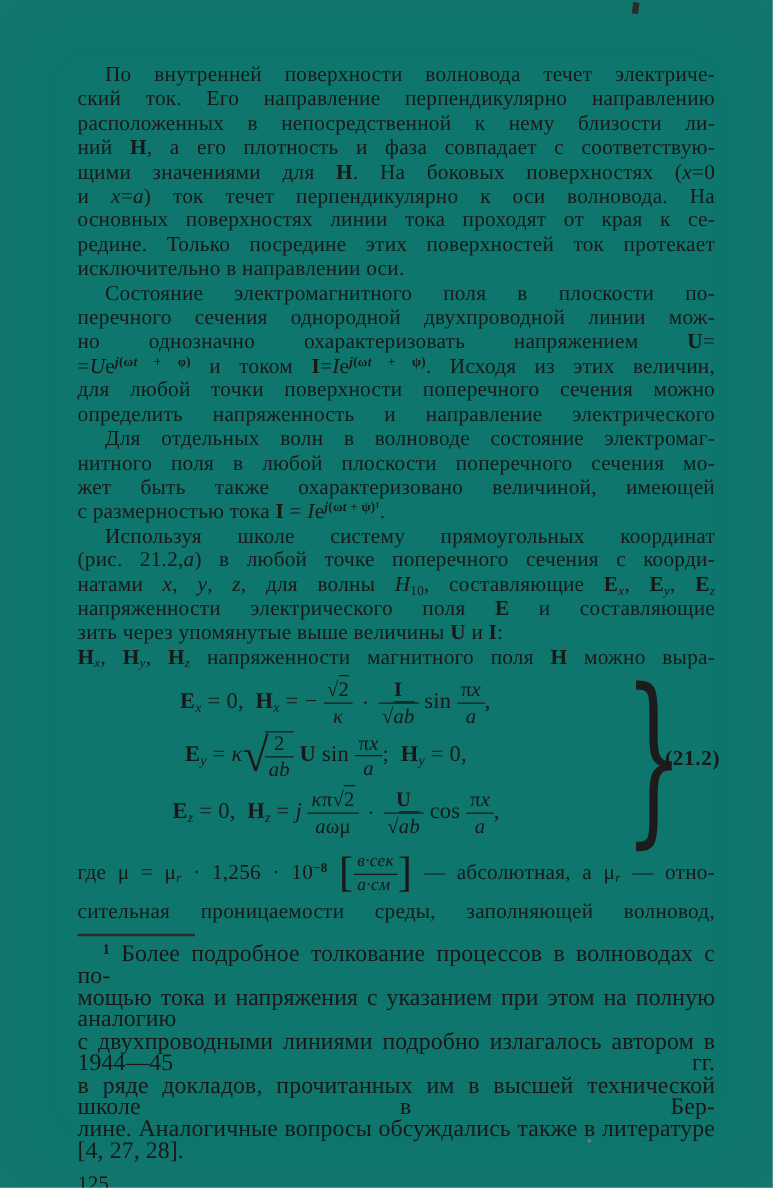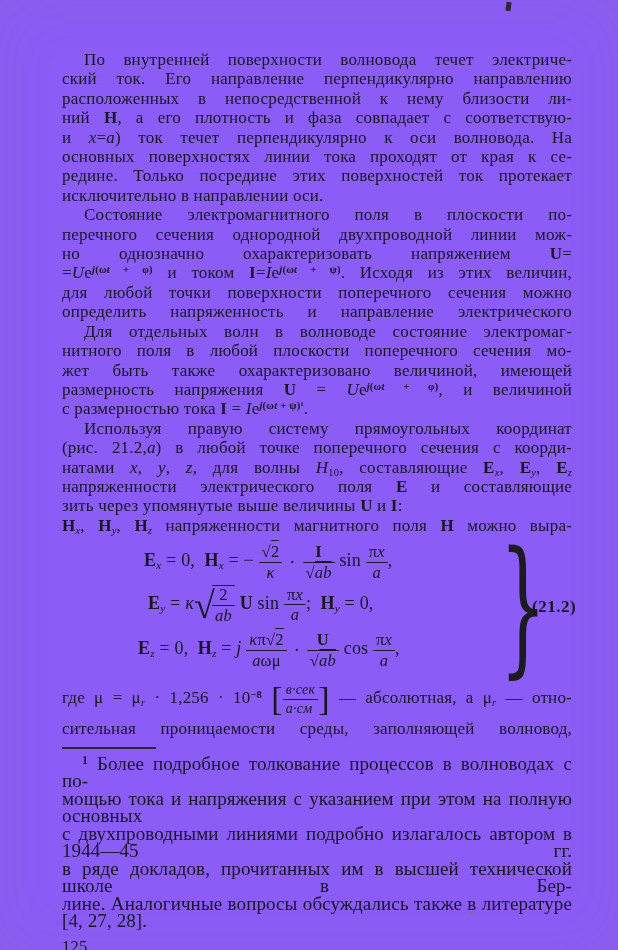--- a/index.html
+++ b/index.html
@@ -3,21 +3,21 @@
 <meta charset="utf-8">
 <style>
   html,body { margin:0; padding:0; }
   body {
     width:618px; height:950px;
     background:#f6f5ee;
     font-family:"Liberation Serif","DejaVu Serif",serif;
   }
   .page {
     position:relative; width:618px; height:950px;
-    background:#8b5cf6;
+    background:#0f766e;
     color:#181818;
     overflow:hidden;
     box-shadow:inset 0 0 60px rgba(120,110,90,0.08);
   }
   .artifact { position:absolute; background:#2b2b2b; }
   .a1 { left:506px; top:2px; width:5px; height:9px; transform:rotate(8deg); }
   .a2 { left:470px; top:911px; width:3px; height:3px; border-radius:50%; background:#777; }
   .textcol {
     position:absolute; left:62px; top:50px; width:510px;
     font-size:17px; line-height:19.4px;
@@ -69,45 +69,45 @@
   <div class="artifact a1"></div>
   <div class="artifact a2"></div>
 
   <div class="textcol">
 
     <div class="para">
       <div class="line indent">По внутренней поверхности волновода течет электриче-</div>
       <div class="line">ский ток. Его направление перпендикулярно направлению</div>
       <div class="line">расположенных в непосредственной к нему близости ли-</div>
       <div class="line">ний <b>Н</b>, а его плотность и фаза совпадает с соответствую-</div>
+      <div class="line">щими значениями для <b>Н</b>. На боковых поверхностях (<i>x</i>=0</div>
       <div class="line">и <i>x</i>=<i>a</i>) ток течет перпендикулярно к оси волновода. На</div>
       <div class="line">основных поверхностях линии тока проходят от края к се-</div>
       <div class="line">редине. Только посредине этих поверхностей ток протекает</div>
       <div class="line last">исключительно в направлении оси.</div>
     </div>
 
     <div class="para">
       <div class="line indent">Состояние электромагнитного поля в плоскости по-</div>
       <div class="line">перечного сечения однородной двухпроводной линии мож-</div>
       <div class="line">но однозначно охарактеризовать напряжением <b>U</b>=</div>
       <div class="line">=<i>U</i>e<sup><i>j</i>(ω<i>t</i> + φ)</sup> и током <b>I</b>=<i>I</i>e<sup><i>j</i>(ω<i>t</i> + ψ)</sup>. Исходя из этих величин,</div>
       <div class="line">для любой точки поверхности поперечного сечения можно</div>
       <div class="line">определить напряженность и направление электрического</div>
     </div>
 
     <div class="para">
       <div class="line indent">Для отдельных волн в волноводе состояние электромаг-</div>
       <div class="line">нитного поля в любой плоскости поперечного сечения мо-</div>
       <div class="line">жет быть также охарактеризовано величиной, имеющей</div>
-      <div class="line">размерность напряжения <b>U</b> = <i>U</i>e<sup><i>j</i>(ω<i>t</i> + φ)</sup>, и величиной</div>
       <div class="line last">с размерностью тока <b>I</b> = <i>I</i>e<sup><i>j</i>(ω<i>t</i> + ψ)¹</sup>.</div>
     </div>
 
     <div class="para">
-      <div class="line indent">Используя правую систему прямоугольных координат</div>
+      <div class="line indent">Используя школе систему прямоугольных координат</div>
       <div class="line">(рис. 21.2,<i>а</i>) в любой точке поперечного сечения с коорди-</div>
       <div class="line">натами <i>x</i>, <i>y</i>, <i>z</i>, для волны <i>H</i><sub>10</sub>, составляющие <b>E</b><sub><i>x</i></sub>, <b>E</b><sub><i>y</i></sub>, <b>E</b><sub><i>z</i></sub></div>
       <div class="line">напряженности электрического поля <b>E</b> и составляющие</div>
       <div class="line last">зить через упомянутые выше величины <b>U</b> и <b>I</b>:</div>
       <div class="line"><b>H</b><sub><i>x</i></sub>, <b>H</b><sub><i>y</i></sub>, <b>H</b><sub><i>z</i></sub> напряженности магнитного поля <b>H</b> можно выра-</div>
     </div>
 
     <div class="eq-block">
       <div class="eq-row r1"><b>E</b><sub><i>x</i></sub> = 0,&nbsp;&nbsp;<b>H</b><sub><i>x</i></sub> = − <span class="frac"><span class="n">√<span class="ov">2</span></span><span class="d"><i>κ</i></span></span><span class="cdot">·</span><span class="frac"><span class="n"><b>I</b></span><span class="d">√<span class="ov"><i>ab</i></span></span></span> <span class="fn">sin</span> <span class="frac"><span class="n">π<i>x</i></span><span class="d"><i>a</i></span></span>,</div>
       <div class="eq-row r2"><b>E</b><sub><i>y</i></sub> = <i>κ</i><span class="bigsqrt">√</span><span class="ovl"><span class="frac"><span class="n">2</span><span class="d"><i>ab</i></span></span></span> <b>U</b> <span class="fn">sin</span> <span class="frac"><span class="n">π<i>x</i></span><span class="d"><i>a</i></span></span>;&nbsp;&nbsp;<b>H</b><sub><i>y</i></sub> = 0,</div>
@@ -119,21 +119,21 @@
 
     <div class="para">
       <div class="line mu-line1">где μ = μ<sub><i>r</i></sub> · 1,256 · 10<sup>−8</sup> <span class="bigbr">[</span><span class="frac"><span class="n"><i>в·сек</i></span><span class="d"><i>а·см</i></span></span><span class="bigbr">]</span> — абсолютная, а μ<sub><i>r</i></sub> — отно-</div>
       <div class="line">сительная проницаемости среды, заполняющей волновод,</div>
     </div>
 
     <div class="fn-rule"></div>
 
     <div class="footnote">
       <div class="line indent"><sup>1</sup> Более подробное толкование процессов в волноводах с по-</div>
-      <div class="line">мощью тока и напряжения с указанием при этом на полную основных</div>
+      <div class="line">мощью тока и напряжения с указанием при этом на полную аналогию</div>
       <div class="line">с двухпроводными линиями подробно излагалось автором в 1944—45 гг.</div>
       <div class="line">в ряде докладов, прочитанных им в высшей технической школе в Бер-</div>
       <div class="line last">лине. Аналогичные вопросы обсуждались также в литературе [4, 27, 28].</div>
     </div>
 
     <div class="page-number">125</div>
 
   </div>
 </div>
 

